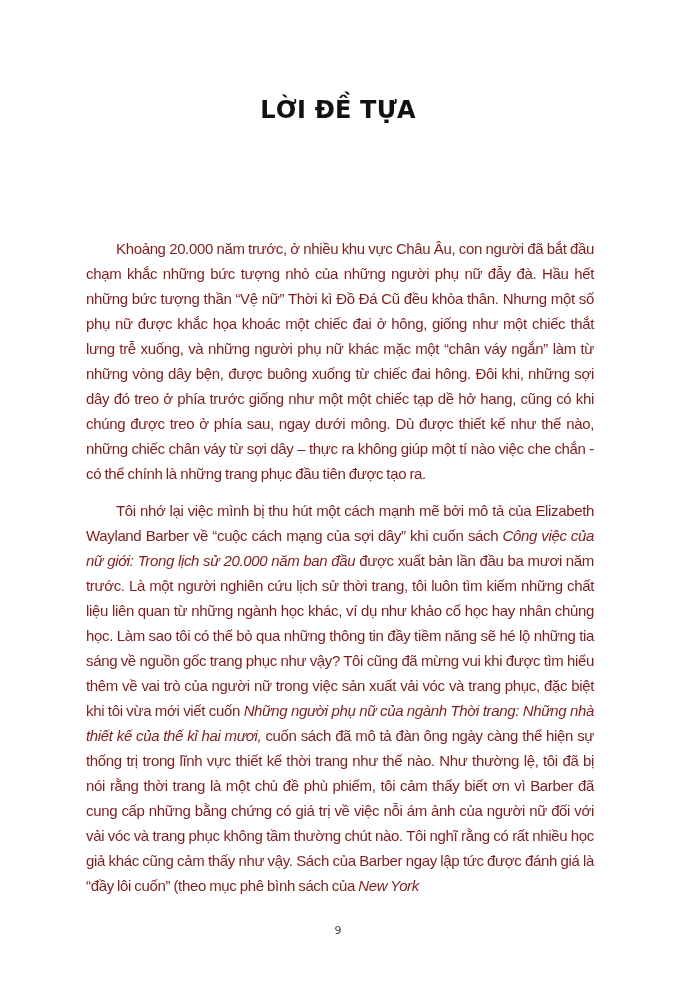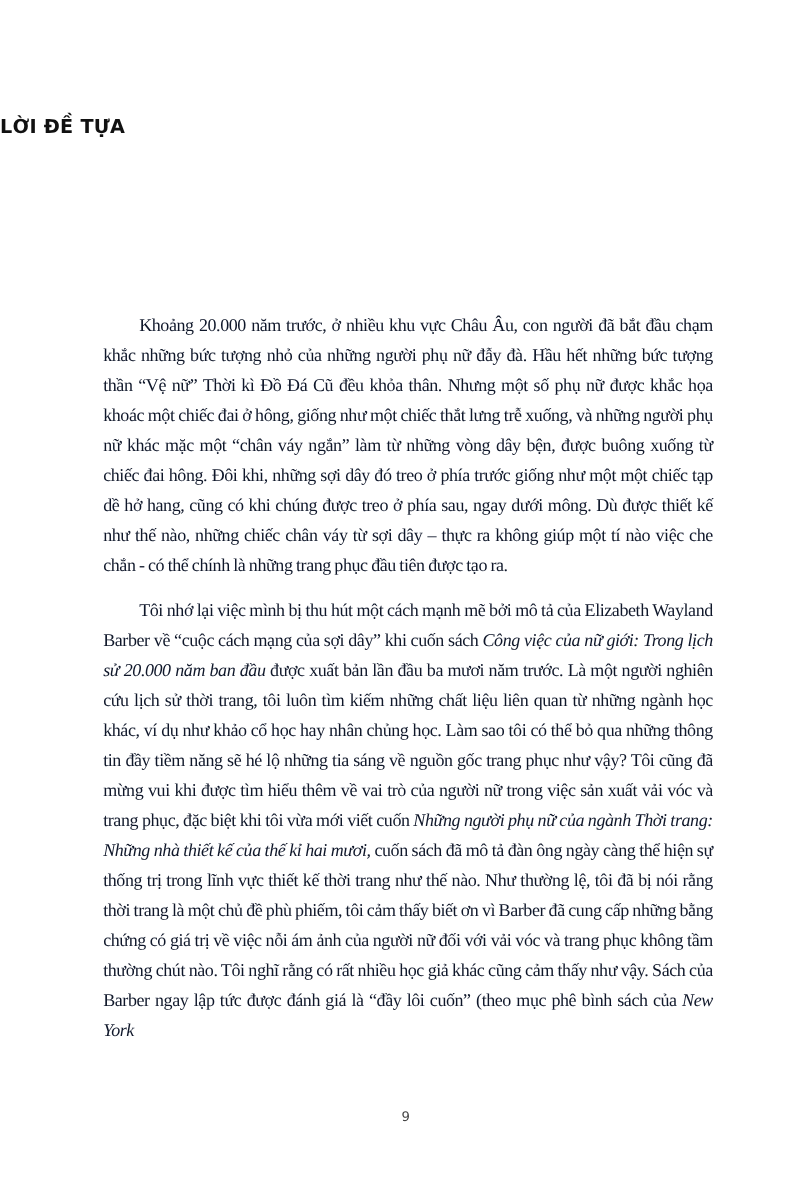--- a/index.html
+++ b/index.html
@@ -19,37 +19,37 @@
       left: 0; top: 0;
       width: 676px;
       height: 1002px;
       background: #ffffff;
     }
     .title {
       position: absolute;
       top: 96px;
       left: 0;
       width: 676px;
+      text-align: center;
       font-family: "DejaVu Sans", sans-serif;
       font-weight: bold;
-      font-size: 16px;
+      font-size: 24px;
       letter-spacing: 0.2px;
       color: #111111;
       margin: 0;
     }
     .body-text {
       position: absolute;
       top: 236px;
       left: 86px;
       width: 508px;
-      font-family: Liberation Serif, serif;
+      font-family: Liberation Sans, sans-serif;
       font-size: 15px;
       line-height: 25px;
-      color: #0f172a;
-      margin-top: 24px;
+      color: #7f1d1d;
     }
     .para {
       margin: 0;
       text-align: justify;
       text-indent: 30px;
       letter-spacing: -0.35px;
       word-spacing: -0.5px;
     }
     .para + .para {
       margin-top: 12px;

